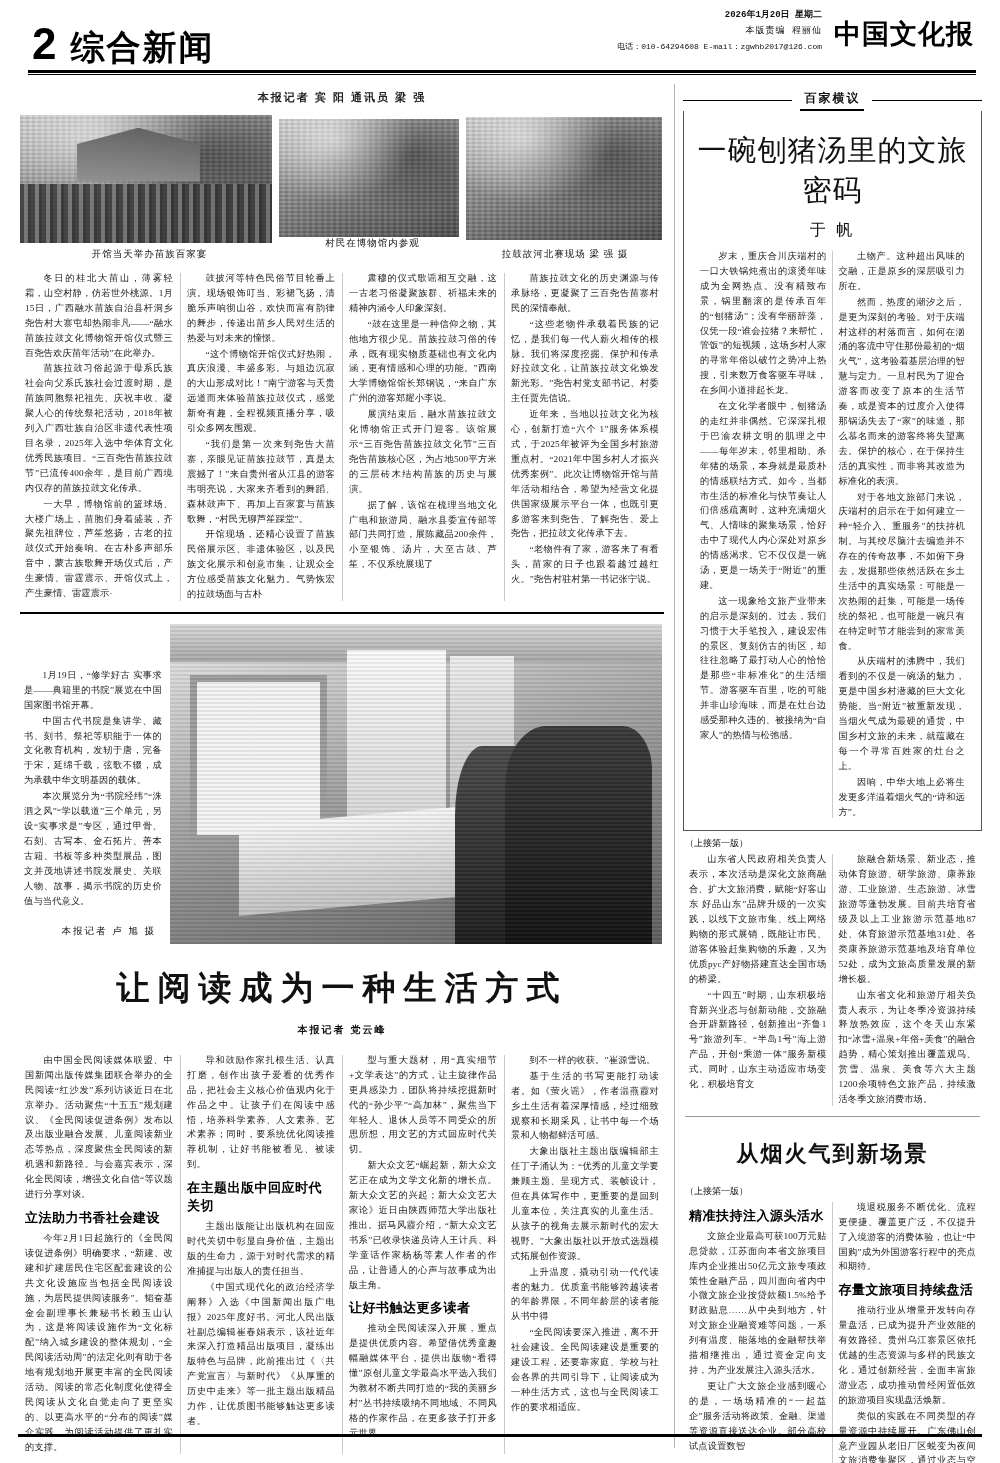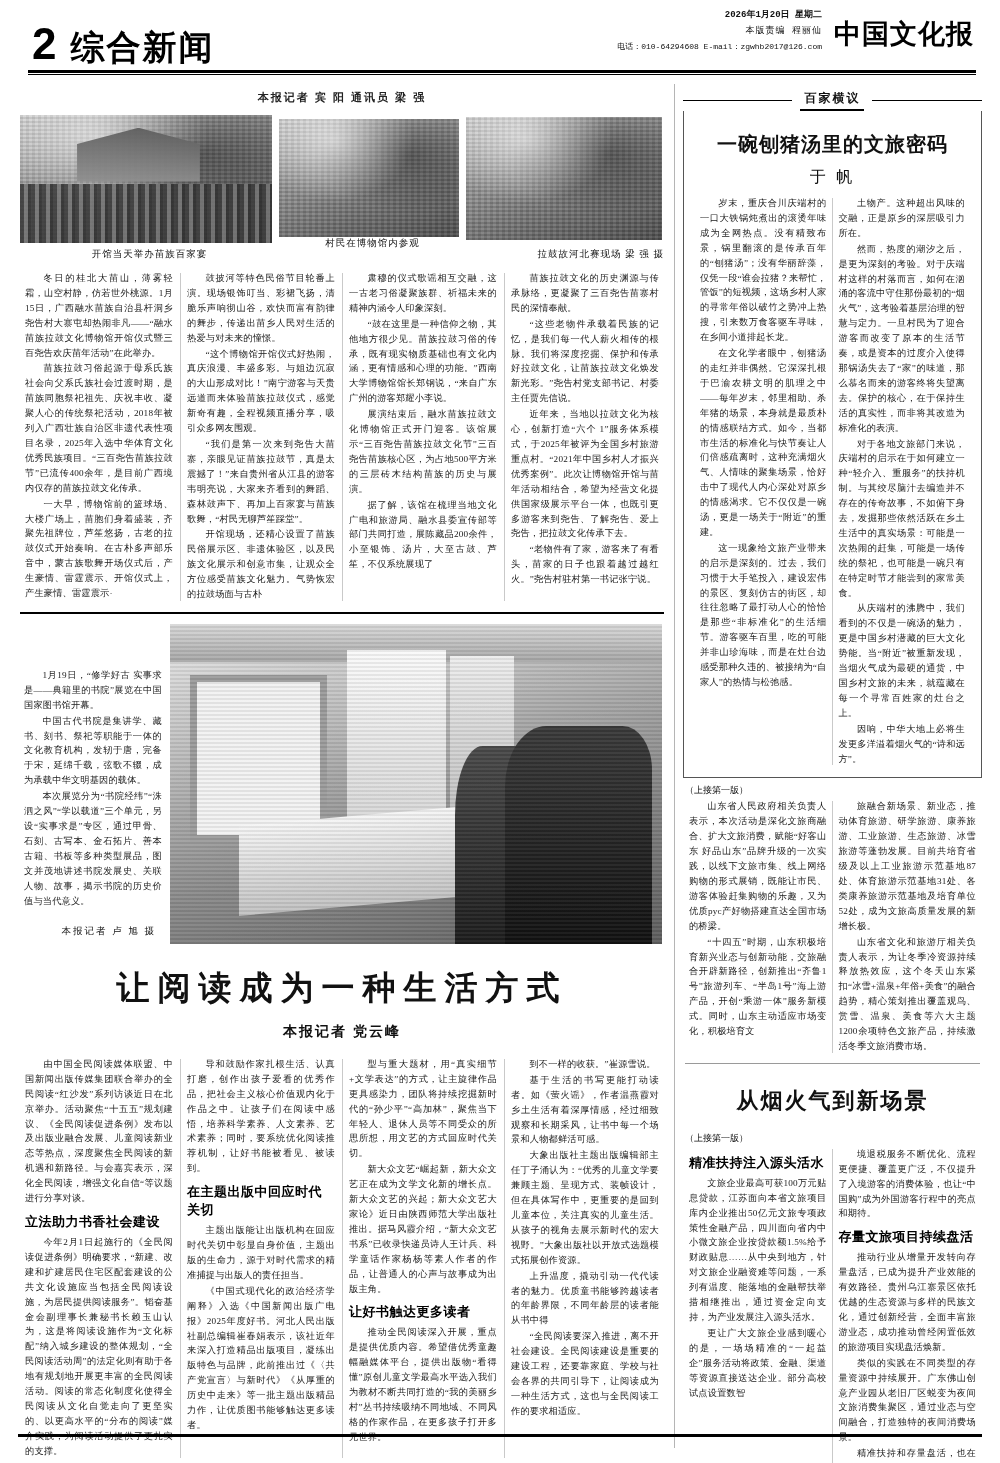--- a/index.html
+++ b/index.html
@@ -76,21 +76,21 @@
   .ph.b .fig { position:absolute; left:44%; top:38%; width:16%; height:58%;
     background:#2b2b2b; border-radius: 40% 40% 0 0; }
   .ph.c .sky { position:absolute; inset:0; background: linear-gradient(180deg,#e3e3e3 0 35%, #8e8e8e 35% 62%, #bdbdbd 62% 100%); }
   .ph.c .crowd2 { position:absolute; left:0; bottom:0; width:100%; height:55%;
     background: repeating-linear-gradient(90deg, #2f2f2f 0 5px, #888 5px 9px, #444 9px 13px); opacity:.9; }
 
   .cap-row { display: flex; padding: 5px 2px 0; font-size: 9.5px; color: #111;
     font-family: "Liberation Sans", sans-serif; letter-spacing: 1px; }
   .cap-row .c1 { width: 259px; text-align: center; }
   .cap-row .c2 { width: 187px; text-align: center; position: relative; top: -11px; }
-  .cap-row .c3 { width: 198px; text-align: right; }
+  .cap-row .c3 { width: 198px; text-align: center; }
 
   
   .cols4 { display: flex; gap: 0; padding-top: 10px; }
   .col { flex: 1; padding: 0 7px; position: relative; }
   .col + .col::before { content:""; position:absolute; left:0; top:2px; bottom:2px; width:1px; background:#c9c9c9; }
   .bt {
     font-size: 9.2px; line-height: 1.62; text-align: justify; color: #1a1a1a;
     font-family: "Liberation Serif", serif; letter-spacing: .2px;
   }
   .bt p { text-indent: 2em; margin-bottom: 1px; }
@@ -120,32 +120,32 @@
   .exh-photo .vis { position:absolute; right:2%; top:32%; width:30%; height:68%;
     background: linear-gradient(180deg,#3a3a3a,#111); border-radius: 28% 20% 0 0; }
   .exh-photo .vis2 { position:absolute; right:26%; top:38%; width:16%; height:62%;
     background: linear-gradient(180deg,#4a4a4a,#1d1d1d); border-radius: 35% 25% 0 0; }
   .exh-photo .grain { position:absolute; inset:0;
     background: repeating-linear-gradient(0deg, rgba(0,0,0,.07) 0 2px, rgba(255,255,255,.05) 2px 4px); }
 
   
   .hl-2 { text-align:center; font-size: 33px; font-weight:700; letter-spacing: 8px;
     padding: 22px 0 0; font-family:Liberation Mono, monospace; }
-  .byline2 { text-align:center; font-size: 14px; letter-spacing: 2px; padding: 12px 0 6px;
+  .byline2 { text-align:center; font-size: 10px; letter-spacing: 2px; padding: 12px 0 6px;
     font-weight:700; font-family:"Liberation Sans",sans-serif; }
   .sub-h { font-size: 13px; font-weight: 700; font-family:"Liberation Sans",sans-serif;
     letter-spacing: .5px; margin: 7px 0 4px; color:#000; }
 
   
   .kicker-wrap { display:flex; align-items:center; gap:8px; padding: 12px 0 0; }
   .kick-line { flex:1; height:1px; background:#000; }
   .kicker { font-size: 12px; font-weight:700; font-family:"Liberation Sans",sans-serif;
     letter-spacing: 2px; border-bottom: 2px solid #000; padding: 0 4px 2px; }
   .box-opinion { border:1px solid #555; border-top:none; padding: 8px 10px 10px; position:relative; }
-  .hl-op { text-align:center; font-size: 20px; font-weight:700; letter-spacing: 1px;
+  .hl-op { text-align:center; font-size: 29px; font-weight:400; letter-spacing: 1px;
     padding: 12px 0 0; font-family:"Liberation Serif",serif; }
   .byline-op { text-align:center; font-size:16px; letter-spacing:3px; padding: 9px 0 8px;
     font-family:"Liberation Sans",sans-serif; }
   .cols2 { display:flex; }
   .cols2 .col { padding: 0 6px; }
   .cont-note { font-size: 9px; font-family:"Liberation Sans",sans-serif; padding: 6px 0 2px 2px; }
   .hl-r2 { text-align:center; font-size: 22px; font-weight:700; letter-spacing: 2px;
     padding: 14px 0 10px; font-family:Liberation Serif, serif; }
 
   .bottom-rule { position:absolute; left:18px; right:18px; bottom: 26px; height:3px; background:#000; }

